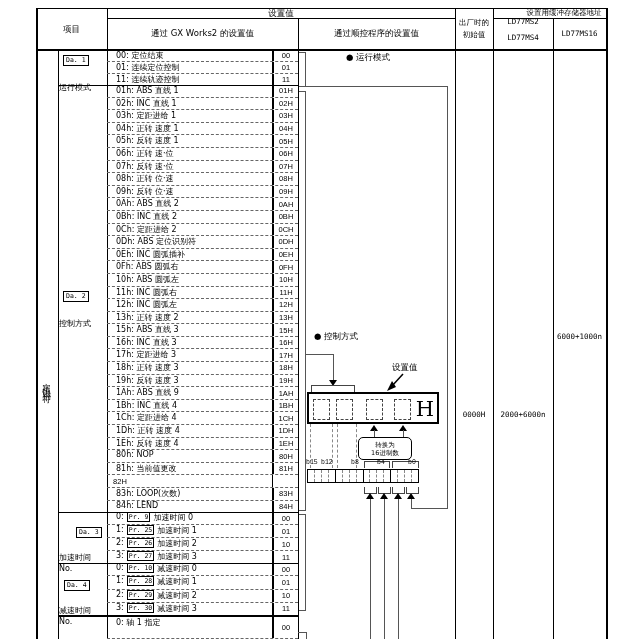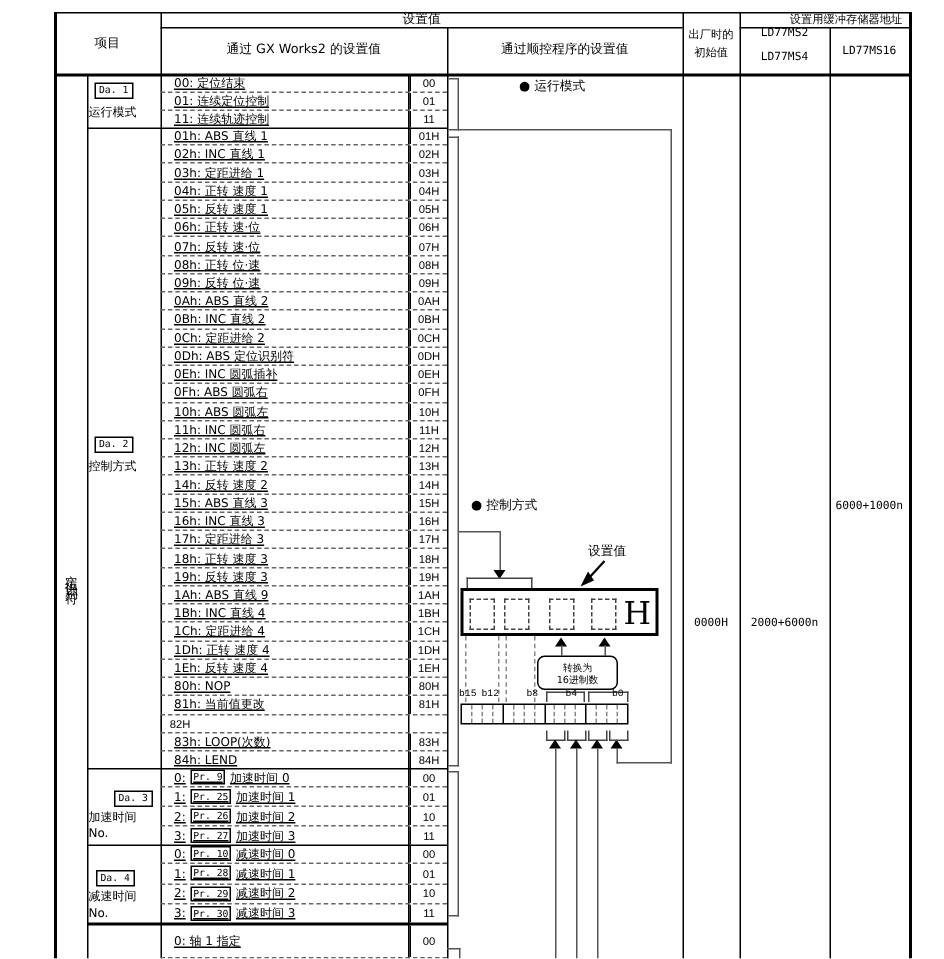--- a/index.html
+++ b/index.html
@@ -15,28 +15,28 @@
   .hc  { position:absolute; display:flex; align-items:center; justify-content:center;
          text-align:center; font-size:8.5px; line-height:1.25; }
   .small { font-size:7.5px; }
   .mono { font-family:"DejaVu Sans Mono", monospace; }
   
   .sec { position:absolute; left:107px; width:191px; display:flex; flex-direction:column; }
   .row { flex:1; display:flex; align-items:stretch; border-bottom:1px dashed #666;
          font-size:8px; white-space:nowrap; overflow:hidden; }
   .row:last-child { border-bottom:none; }
   .keepdash .row:last-child { border-bottom:1px dashed #666; }
-  .rt  { flex:1; display:flex; align-items:center; padding-left:9px; gap:3px; overflow:hidden;text-decoration:underline; }
+  .rt  { flex:1; display:flex; align-items:flex-start; padding-left:9px; gap:3px; overflow:hidden; }
   .rv  { width:25px; border-left:1px solid #000; display:flex; align-items:center;
          justify-content:center; font-family:Liberation Sans, sans-serif; font-size:7.5px; }
   .pr  { border:1px solid #000; font-size:6.5px; line-height:8px; padding:0 1px;
          font-family:"DejaVu Sans Mono", monospace; flex:none; }
   .dabox { position:absolute; border:1.5px solid #000; font-size:6.5px; line-height:9px;
          padding:0 2px; font-family:"DejaVu Sans Mono", monospace; background:#fff; }
-  .itemlbl { position:absolute; font-size:8px; }
+  .itemlbl { position:absolute; font-size:8px;margin-top:13px; }
   .sidevert { position:absolute; writing-mode:vertical-lr; text-orientation:upright;
          font-size:8.5px; letter-spacing:3px; }
   
   .brk { position:absolute; width:7px; border:1px solid #555; border-left:none; }
   .braceTop { position:absolute; border:1px solid #444; border-bottom:none; }
   .braceBot { position:absolute; border:1px solid #444; border-top:none; }
   .arrU { position:absolute; width:0; height:0; border-left:4px solid transparent;
           border-right:4px solid transparent; border-bottom:6px solid #000; }
   .arrD { position:absolute; width:0; height:0; border-left:4px solid transparent;
           border-right:4px solid transparent; border-top:6px solid #000; }
@@ -239,26 +239,20 @@
       <div class="rv">12H</div>
     </div>
       <div class="row">
       <div class="rt">
           <span>13h: 正转 速度 2</span>
         </div>
       <div class="rv">13H</div>
     </div>
       <div class="row">
       <div class="rt">
-          <span>14h: 反转 速度 2</span>
-        </div>
-      <div class="rv">14H</div>
-    </div>
-      <div class="row">
-      <div class="rt">
           <span>15h: ABS 直线 3</span>
         </div>
       <div class="rv">15H</div>
     </div>
       <div class="row">
       <div class="rt">
           <span>16h: INC 直线 3</span>
         </div>
       <div class="rv">16H</div>
     </div>

